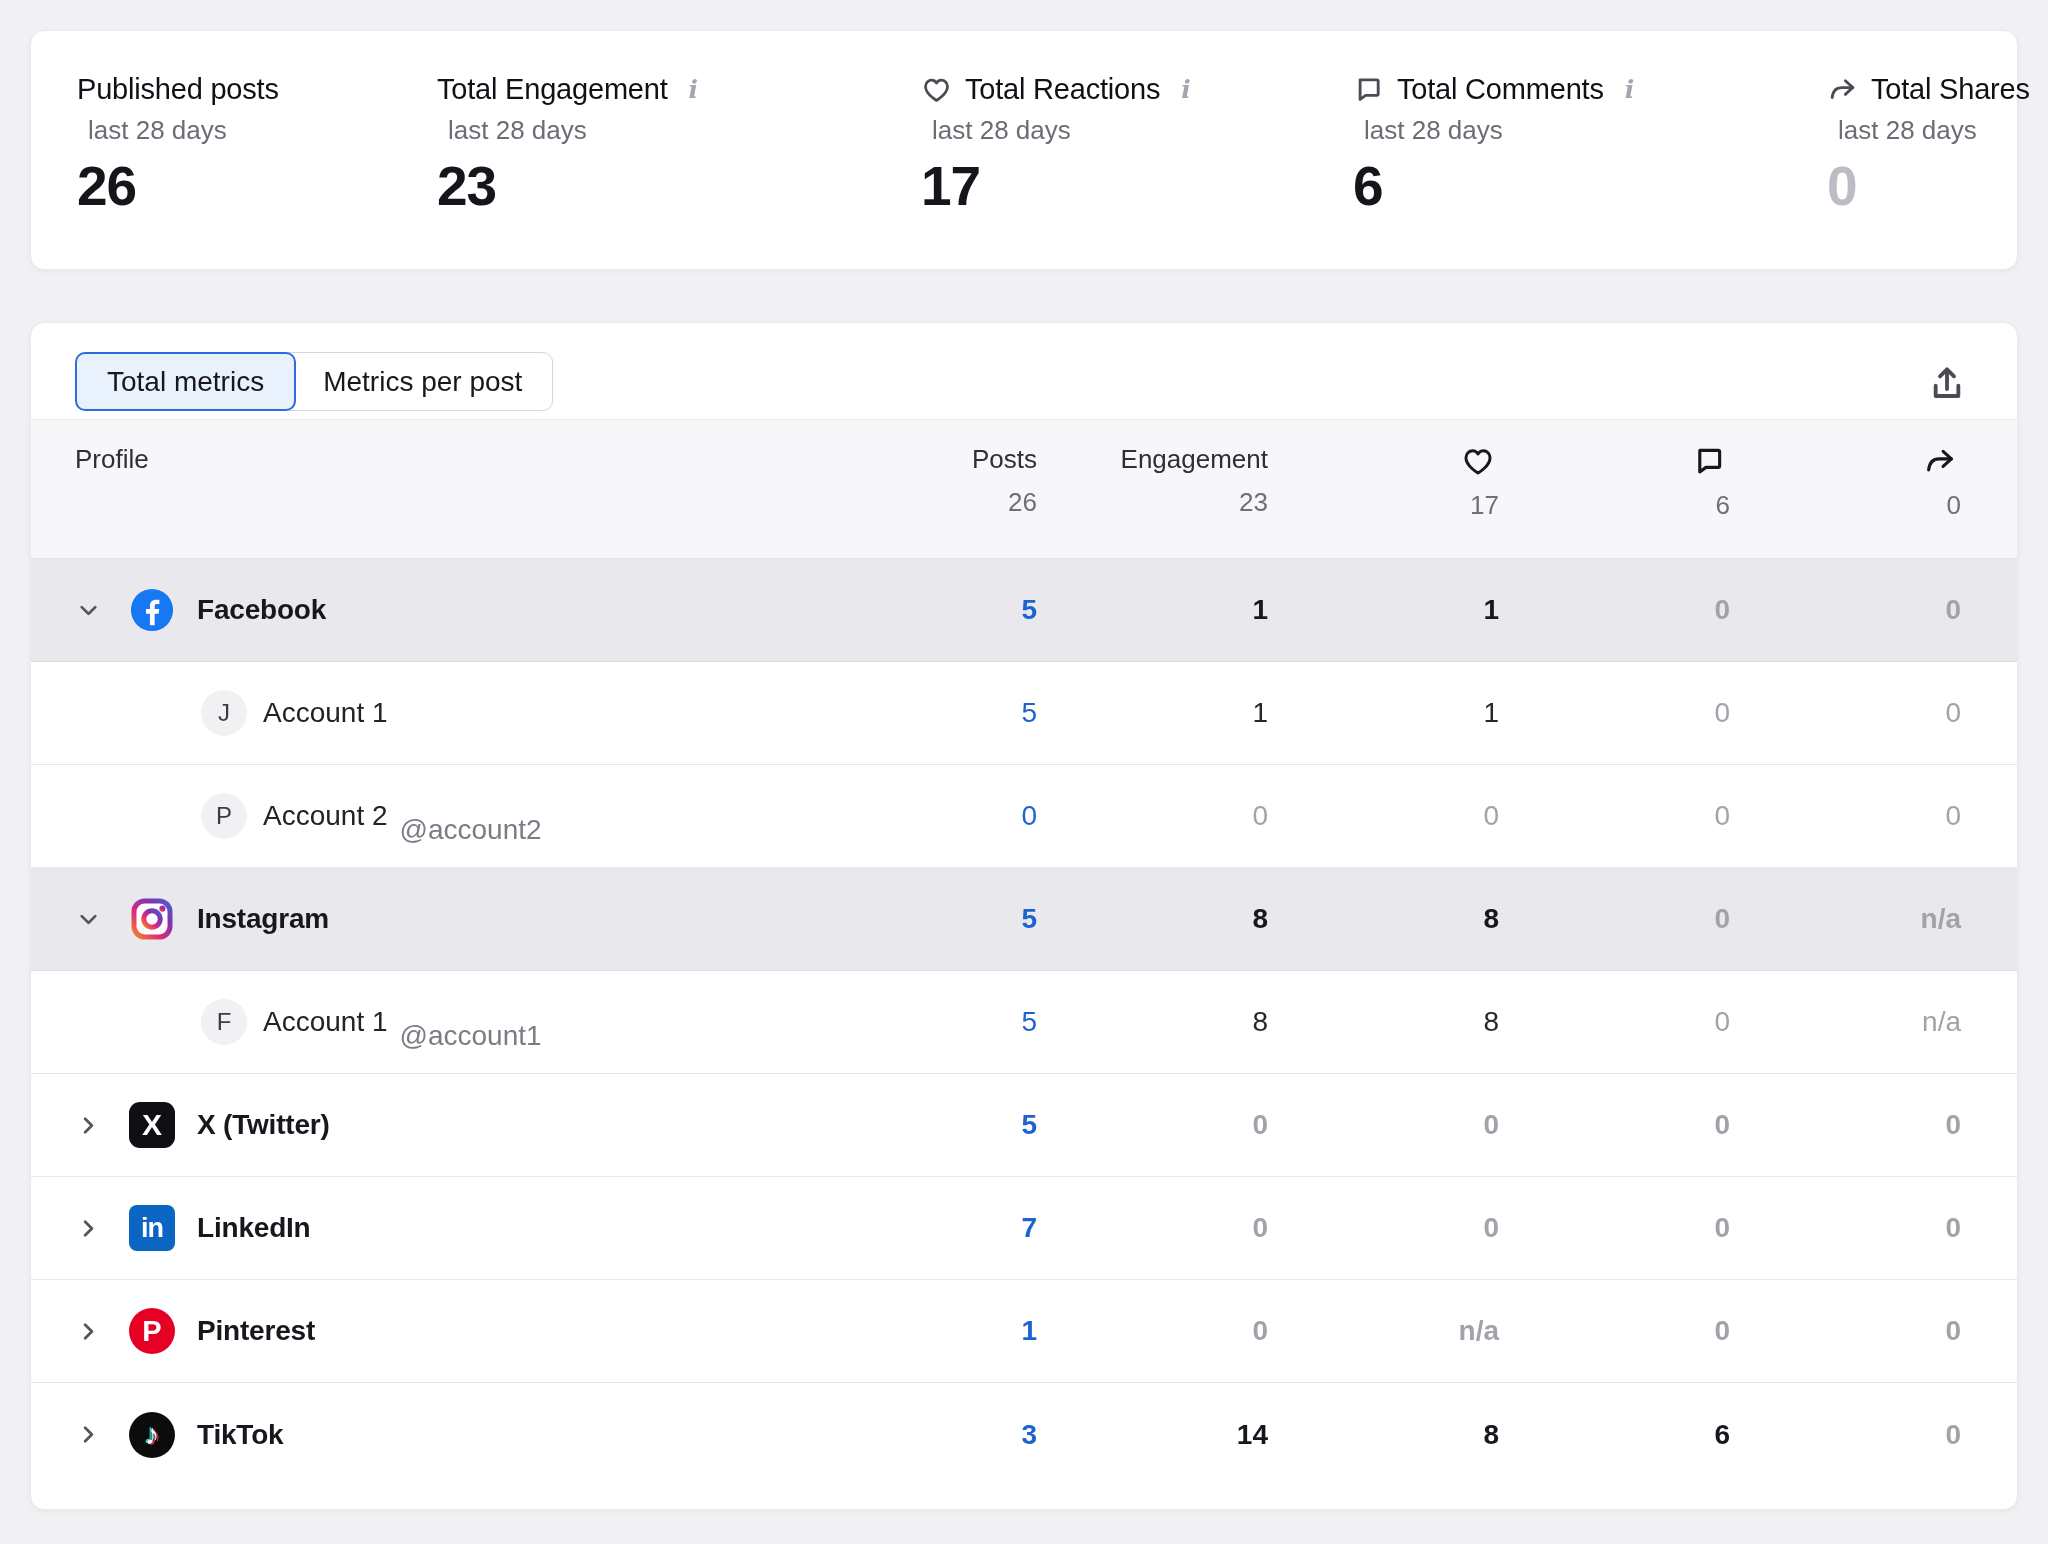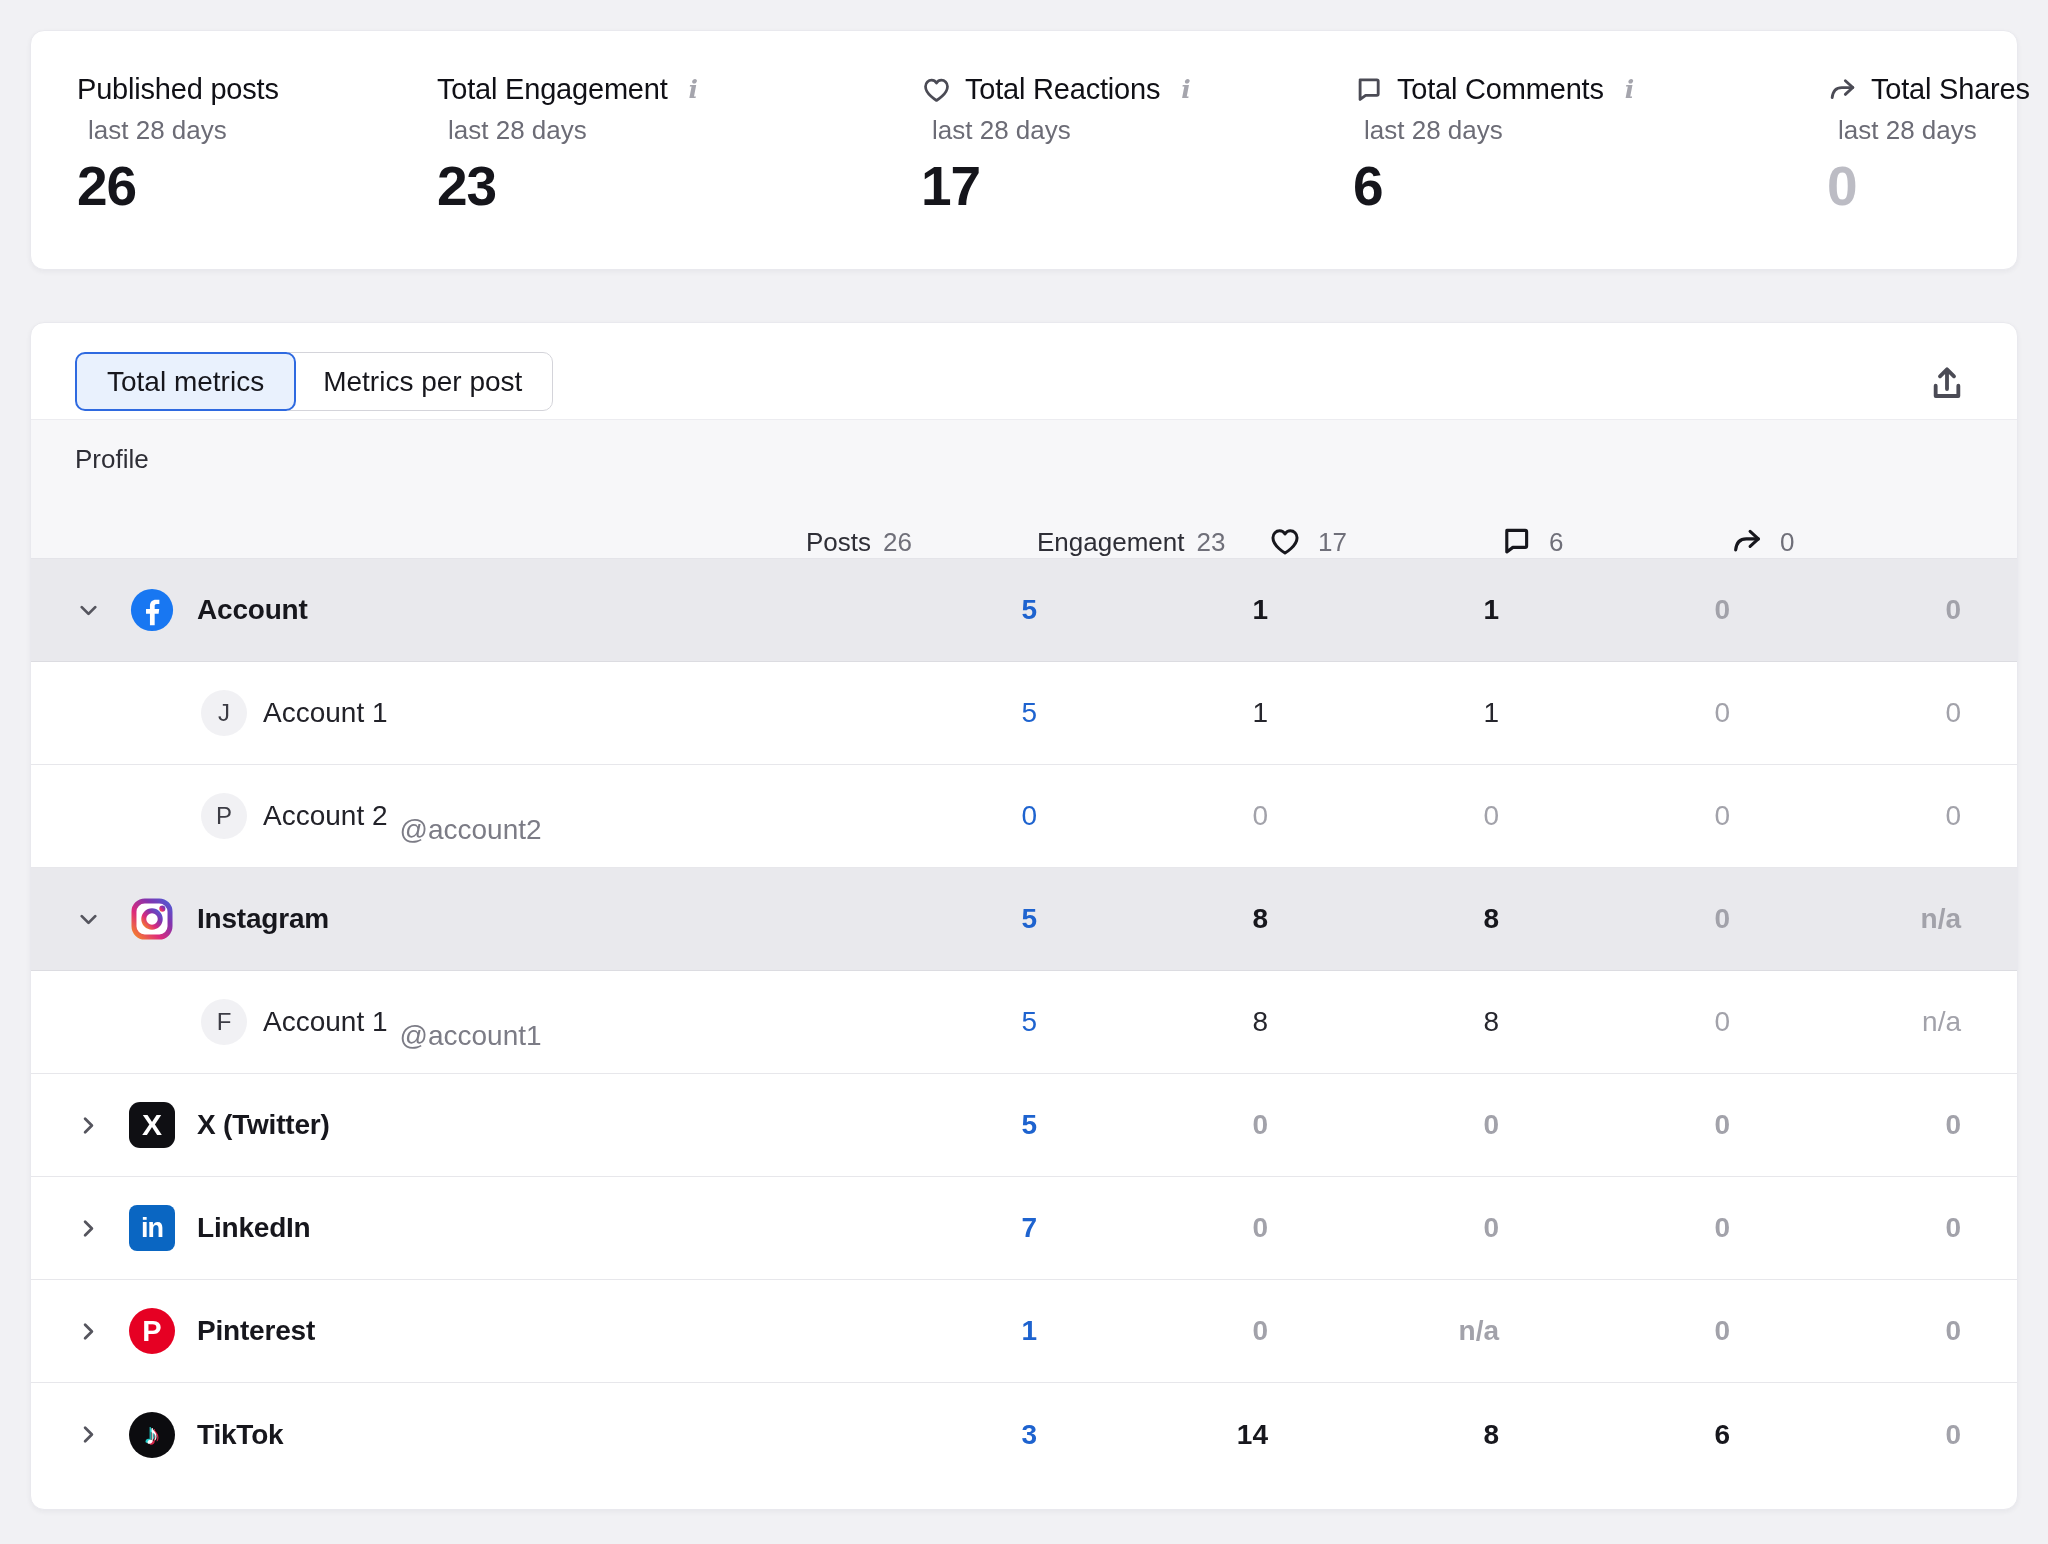--- a/index.html
+++ b/index.html
@@ -34,21 +34,21 @@
   .tab.selected{background:#e9f1fd;border:2px solid #2f6ae0;border-radius:10px;z-index:2;position:relative;}
   .tab.right{margin-left:-8px;padding-left:34px;z-index:1;}
   .export-btn{width:52px;height:52px;background:none;border:none;color:#4b4b55;cursor:pointer;padding:4px;}
   .export-btn svg{width:40px;height:40px;}
 
   .grid{display:grid;grid-template-columns:1fr 231px 231px 231px 231px 231px;
         padding-right:56px;box-sizing:border-box;}
   .thead{background:#f7f7f9;border-top:1px solid #ececf0;border-bottom:1px solid #e4e4e9;
          min-height:140px;padding-top:24px;}
   .th-profile{padding-left:44px;font-size:26px;color:#2e2e36;}
-  .th{display:flex;flex-direction:row;align-items:flex-end;gap:12px;}
+  .th{display:flex;flex-direction:column;align-items:flex-end;gap:12px;}
   .th-label{font-size:26px;color:#2e2e36;}
   .th-icon{display:flex;color:#17171d;margin-right:4px;}
   .th-icon svg{width:34px;height:34px;}
   .th-total{font-size:26px;color:#6f6f79;}
 
   .trow{height:103px;align-items:center;background:#fff;border-bottom:1px solid #e7e7eb;cursor:pointer;}
   .trow:last-child{border-bottom:none;}
   .trow.expanded{background:#e9e9ed;border-bottom-color:#dcdce1;}
   .profile{display:flex;align-items:center;padding-left:44px;min-width:0;}
   .chev{width:30px;display:flex;color:#55555e;margin-right:24px;flex:none;}
@@ -233,21 +233,21 @@
               <svg viewBox="0 0 24 24">
                 <use href="#ic-chev-down"></use>
               </svg>
             </span>
             <span class="picon">
               <svg viewBox="0 0 24 24">
                 <circle cx="12" cy="12" r="11" fill="#1877F2"></circle>
                 <path fill="#fff" d="M13.4 20v-6.1h2.05l.31-2.38h-2.36V10c0-.69.19-1.16 1.18-1.16h1.26V6.7c-.22-.03-.97-.09-1.84-.09-1.82 0-3.07 1.11-3.07 3.15v1.76H8.88v2.38h2.05V20h2.47z"></path>
               </svg>
             </span>
-            <span class="pname">Account</span>
+            <span class="pname">Facebook</span>
           </div>
           <div class="val link-bold">5</div>
           <div class="val bold">1</div>
           <div class="val bold">1</div>
           <div class="val muted-bold">0</div>
           <div class="val muted-bold">0</div>
         </div>
         <div class="grid trow">
           <div class="profile account-indent">
             <span class="avatar">J</span>

